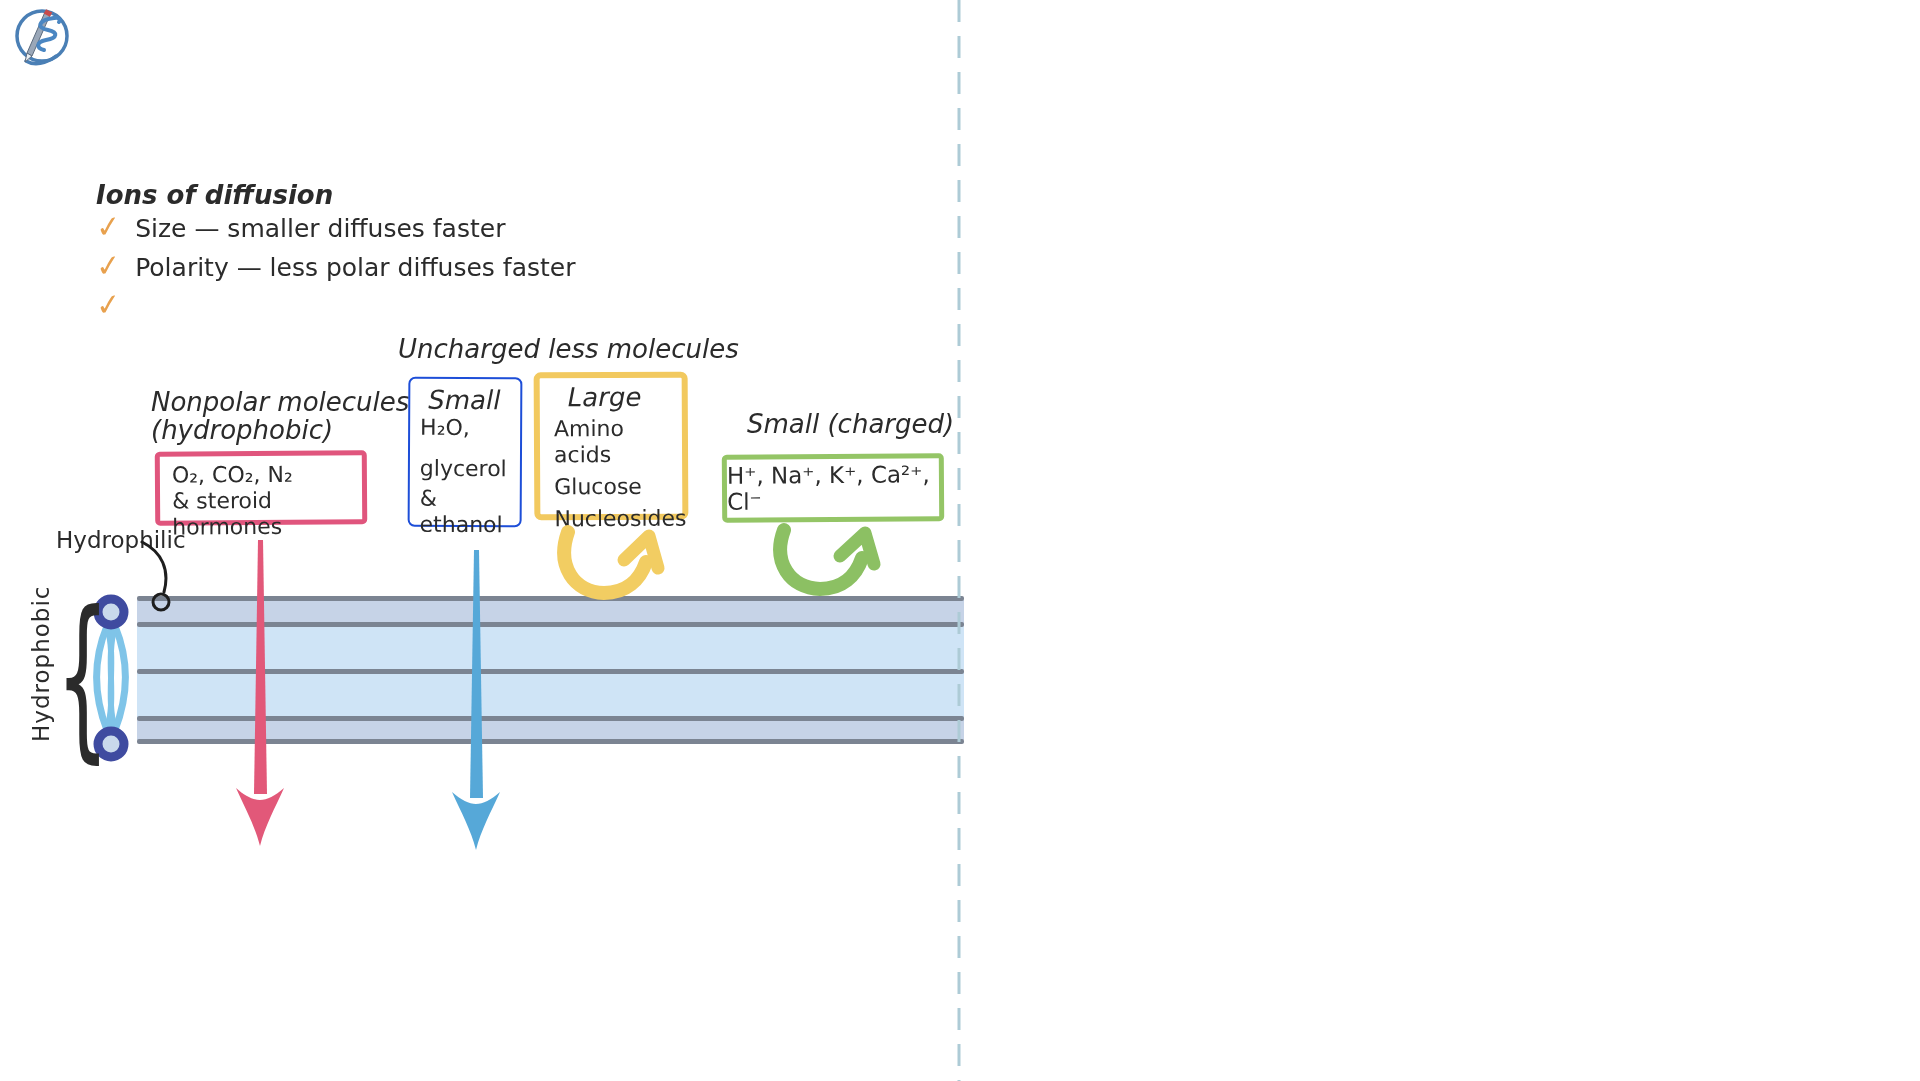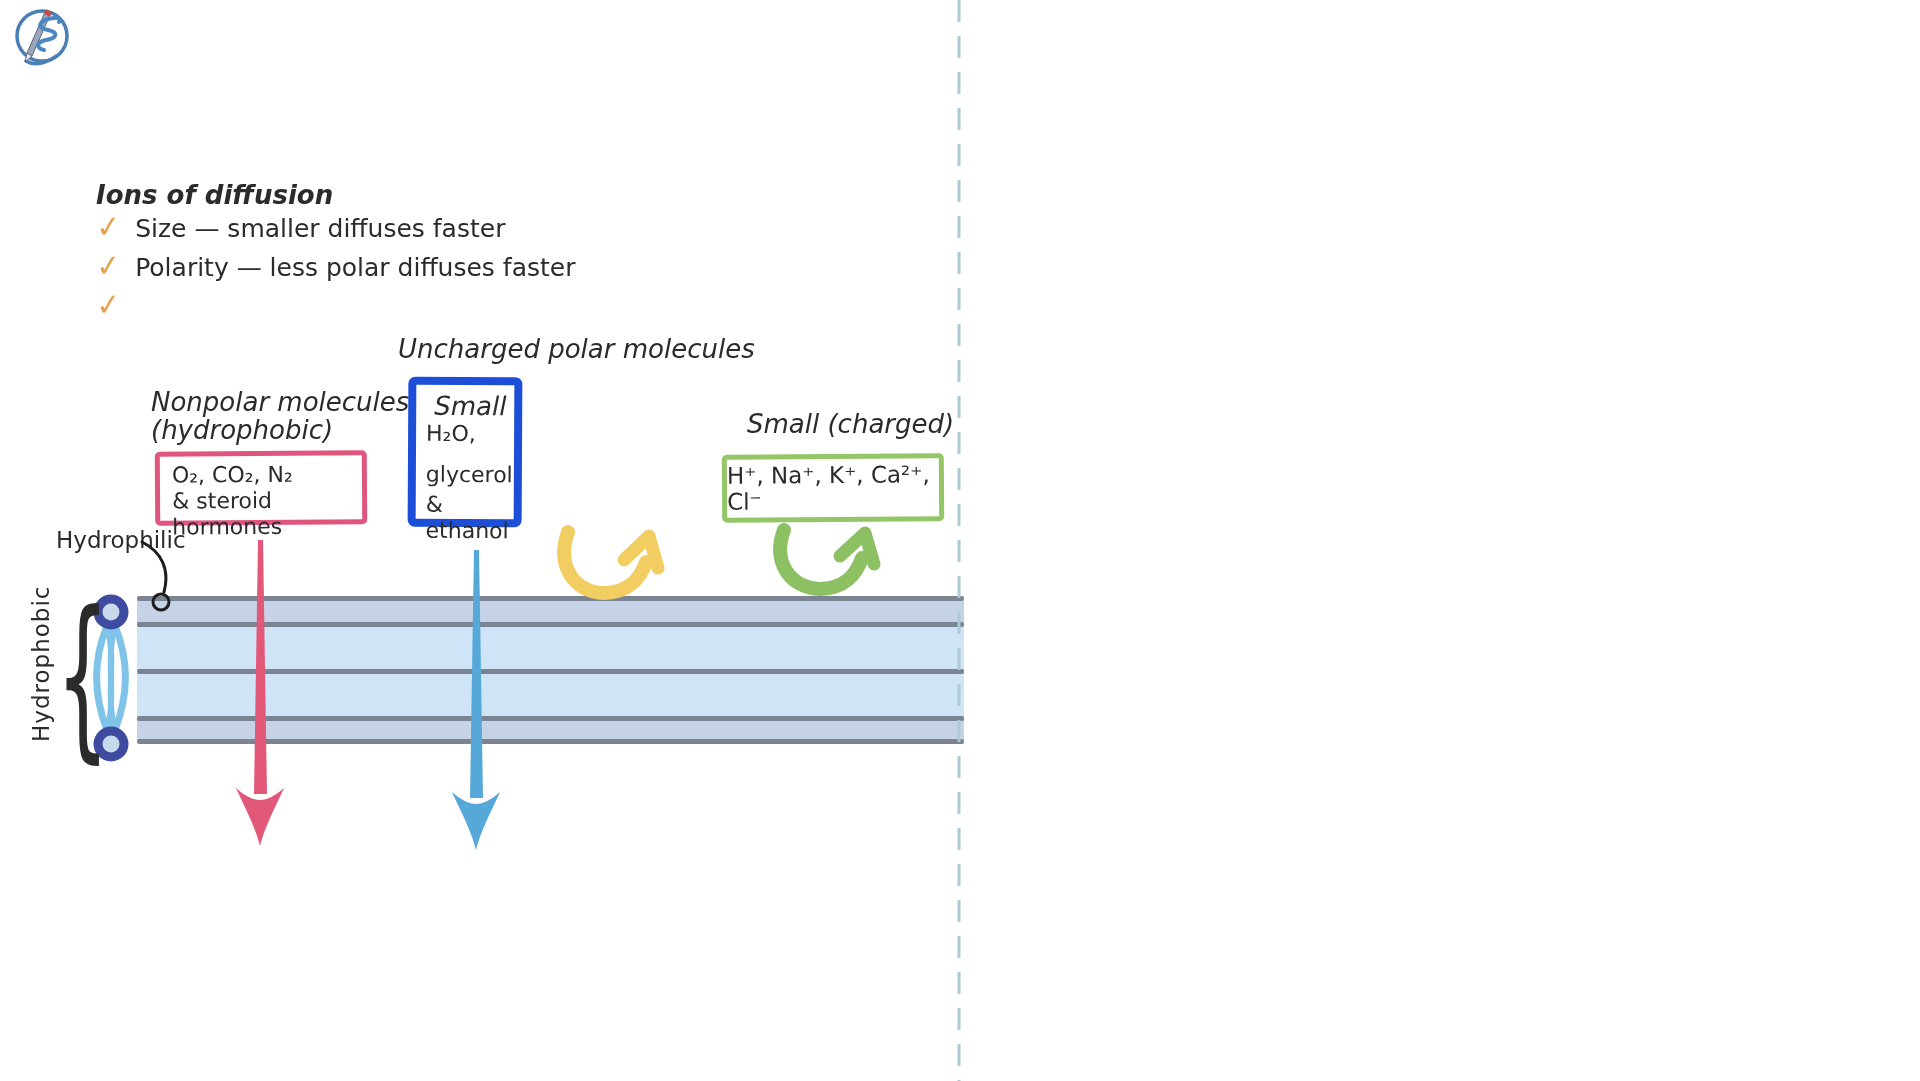--- a/index.html
+++ b/index.html
@@ -24,21 +24,21 @@
   .check-mark{
     color:#E8A14E;font-size:30px;font-weight:bold;line-height:26px;
     margin-right:14px;transform:rotate(-6deg);
   }
   .check-text{font-size:25px;line-height:30px;}
   
   .mol-box{
     background:#ffffff;border-radius:5px;box-sizing:border-box;
   }
   .box-pink{border:5px solid #E0557D;transform:rotate(-0.4deg);}
-  .box-blue{border:8px solid #1d4ed8;border-radius:7px;transform:rotate(0.3deg);}
+  .box-blue{border:2px solid #1d4ed8;border-radius:7px;transform:rotate(0.3deg);}
   .box-yellow{border:6px solid #F2C95F;border-radius:7px;transform:rotate(-0.3deg);}
   .box-green{border:5px solid #94C566;transform:rotate(-0.4deg);}
   .box-line{font-size:22px;line-height:26px;}
   .box-title{font-style:italic;font-size:26px;line-height:30px;}
   
   .membrane{left:137px;top:596px;width:827px;height:148px;}
   .mem-line{position:absolute;left:0;width:100%;height:5px;background:#7B8492;border-radius:2px;}
   .mem-band{position:absolute;left:0;width:100%;}
   .band-dark{background:#C6D3E7;}
   .band-light{background:#CFE4F6;}
@@ -81,39 +81,45 @@
     </div>
     <div class="check-row">
       <span class="check-mark">✓</span>
       <span class="check-text">Polarity — less polar diffuses faster</span>
     </div>
     <div class="check-row">
       <span class="check-mark">✓</span>
     </div>
   </div>
 
-  <div class="abs hand-italic" style="left:398px;top:335px;">Uncharged polar molecules</div>
+  <div class="abs hand-italic" style="left:398px;top:335px;">Uncharged less molecules</div>
 
   <div class="abs hand-italic" style="left:151px;top:388px;">
     <div>Nonpolar molecules</div>
     <div>(hydrophobic)</div>
   </div>
 
   <div class="abs mol-box box-pink" style="left:155px;top:451px;width:212px;height:74px;padding:6px 0 0 12px;">
     <div class="box-line">O₂, CO₂, N₂</div>
     <div class="box-line">&amp; steroid hormones</div>
   </div>
 
   <div class="abs mol-box box-blue" style="left:408px;top:377px;width:114px;height:150px;padding:6px 0 0 10px;">
     <div class="box-title" style="padding-left:8px;">Small</div>
     <div class="box-line">H₂O,</div>
     <div class="box-line" style="margin-top:15px;">glycerol</div>
     <div class="box-line" style="margin-top:4px;">&amp; ethanol</div>
   </div>
 
+  <div class="abs mol-box box-yellow" style="left:534px;top:372px;width:154px;height:148px;padding:4px 0 0 14px;">
+    <div class="box-title" style="padding-left:14px;">Large</div>
+    <div class="box-line" style="margin-top:4px;">Amino acids</div>
+    <div class="box-line" style="margin-top:6px;">Glucose</div>
+    <div class="box-line" style="margin-top:6px;">Nucleosides</div>
+  </div>
 
   <div class="abs hand-italic" style="left:747px;top:410px;">Small (charged)</div>
 
   <div class="abs mol-box box-green" style="left:722px;top:454px;width:222px;height:68px;display:flex;align-items:center;justify-content:center;">
     <div class="box-line" style="font-size:23px;">H⁺, Na⁺, K⁺, Ca²⁺, Cl⁻</div>
   </div>
 
   <div class="abs membrane">
     <div class="mem-band band-dark" style="top:4px;height:24px;"></div>
     <div class="mem-band band-light" style="top:28px;height:46px;"></div>

